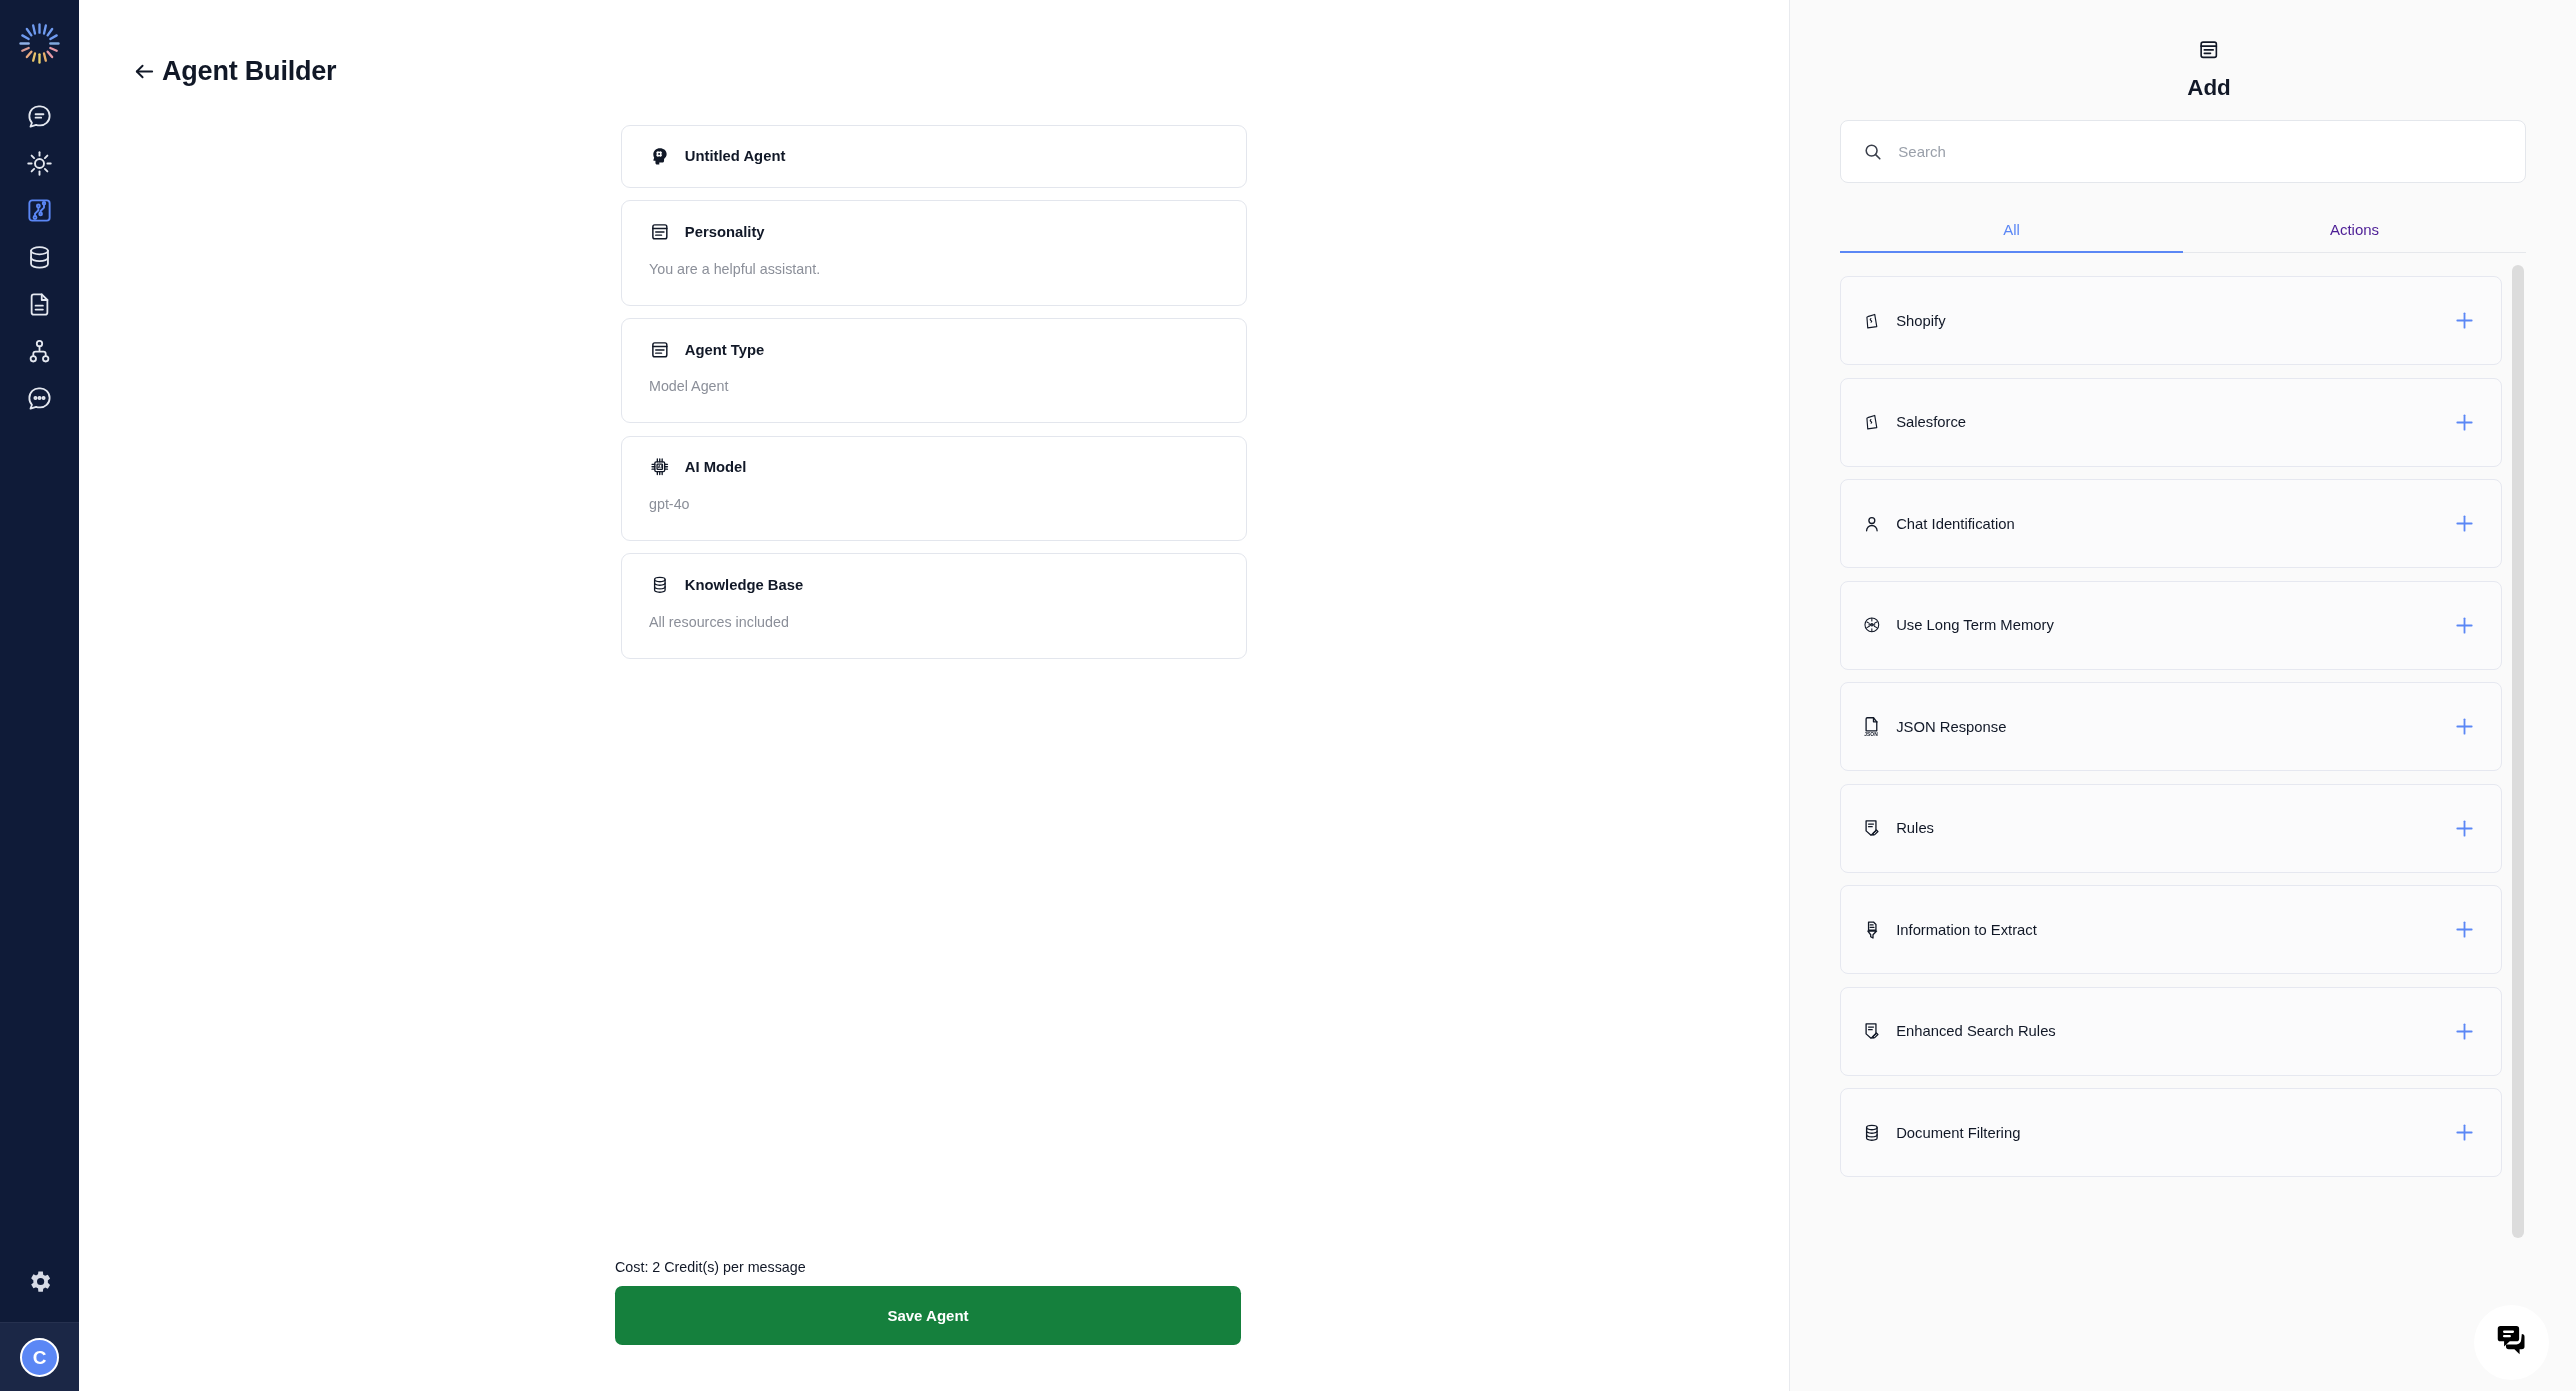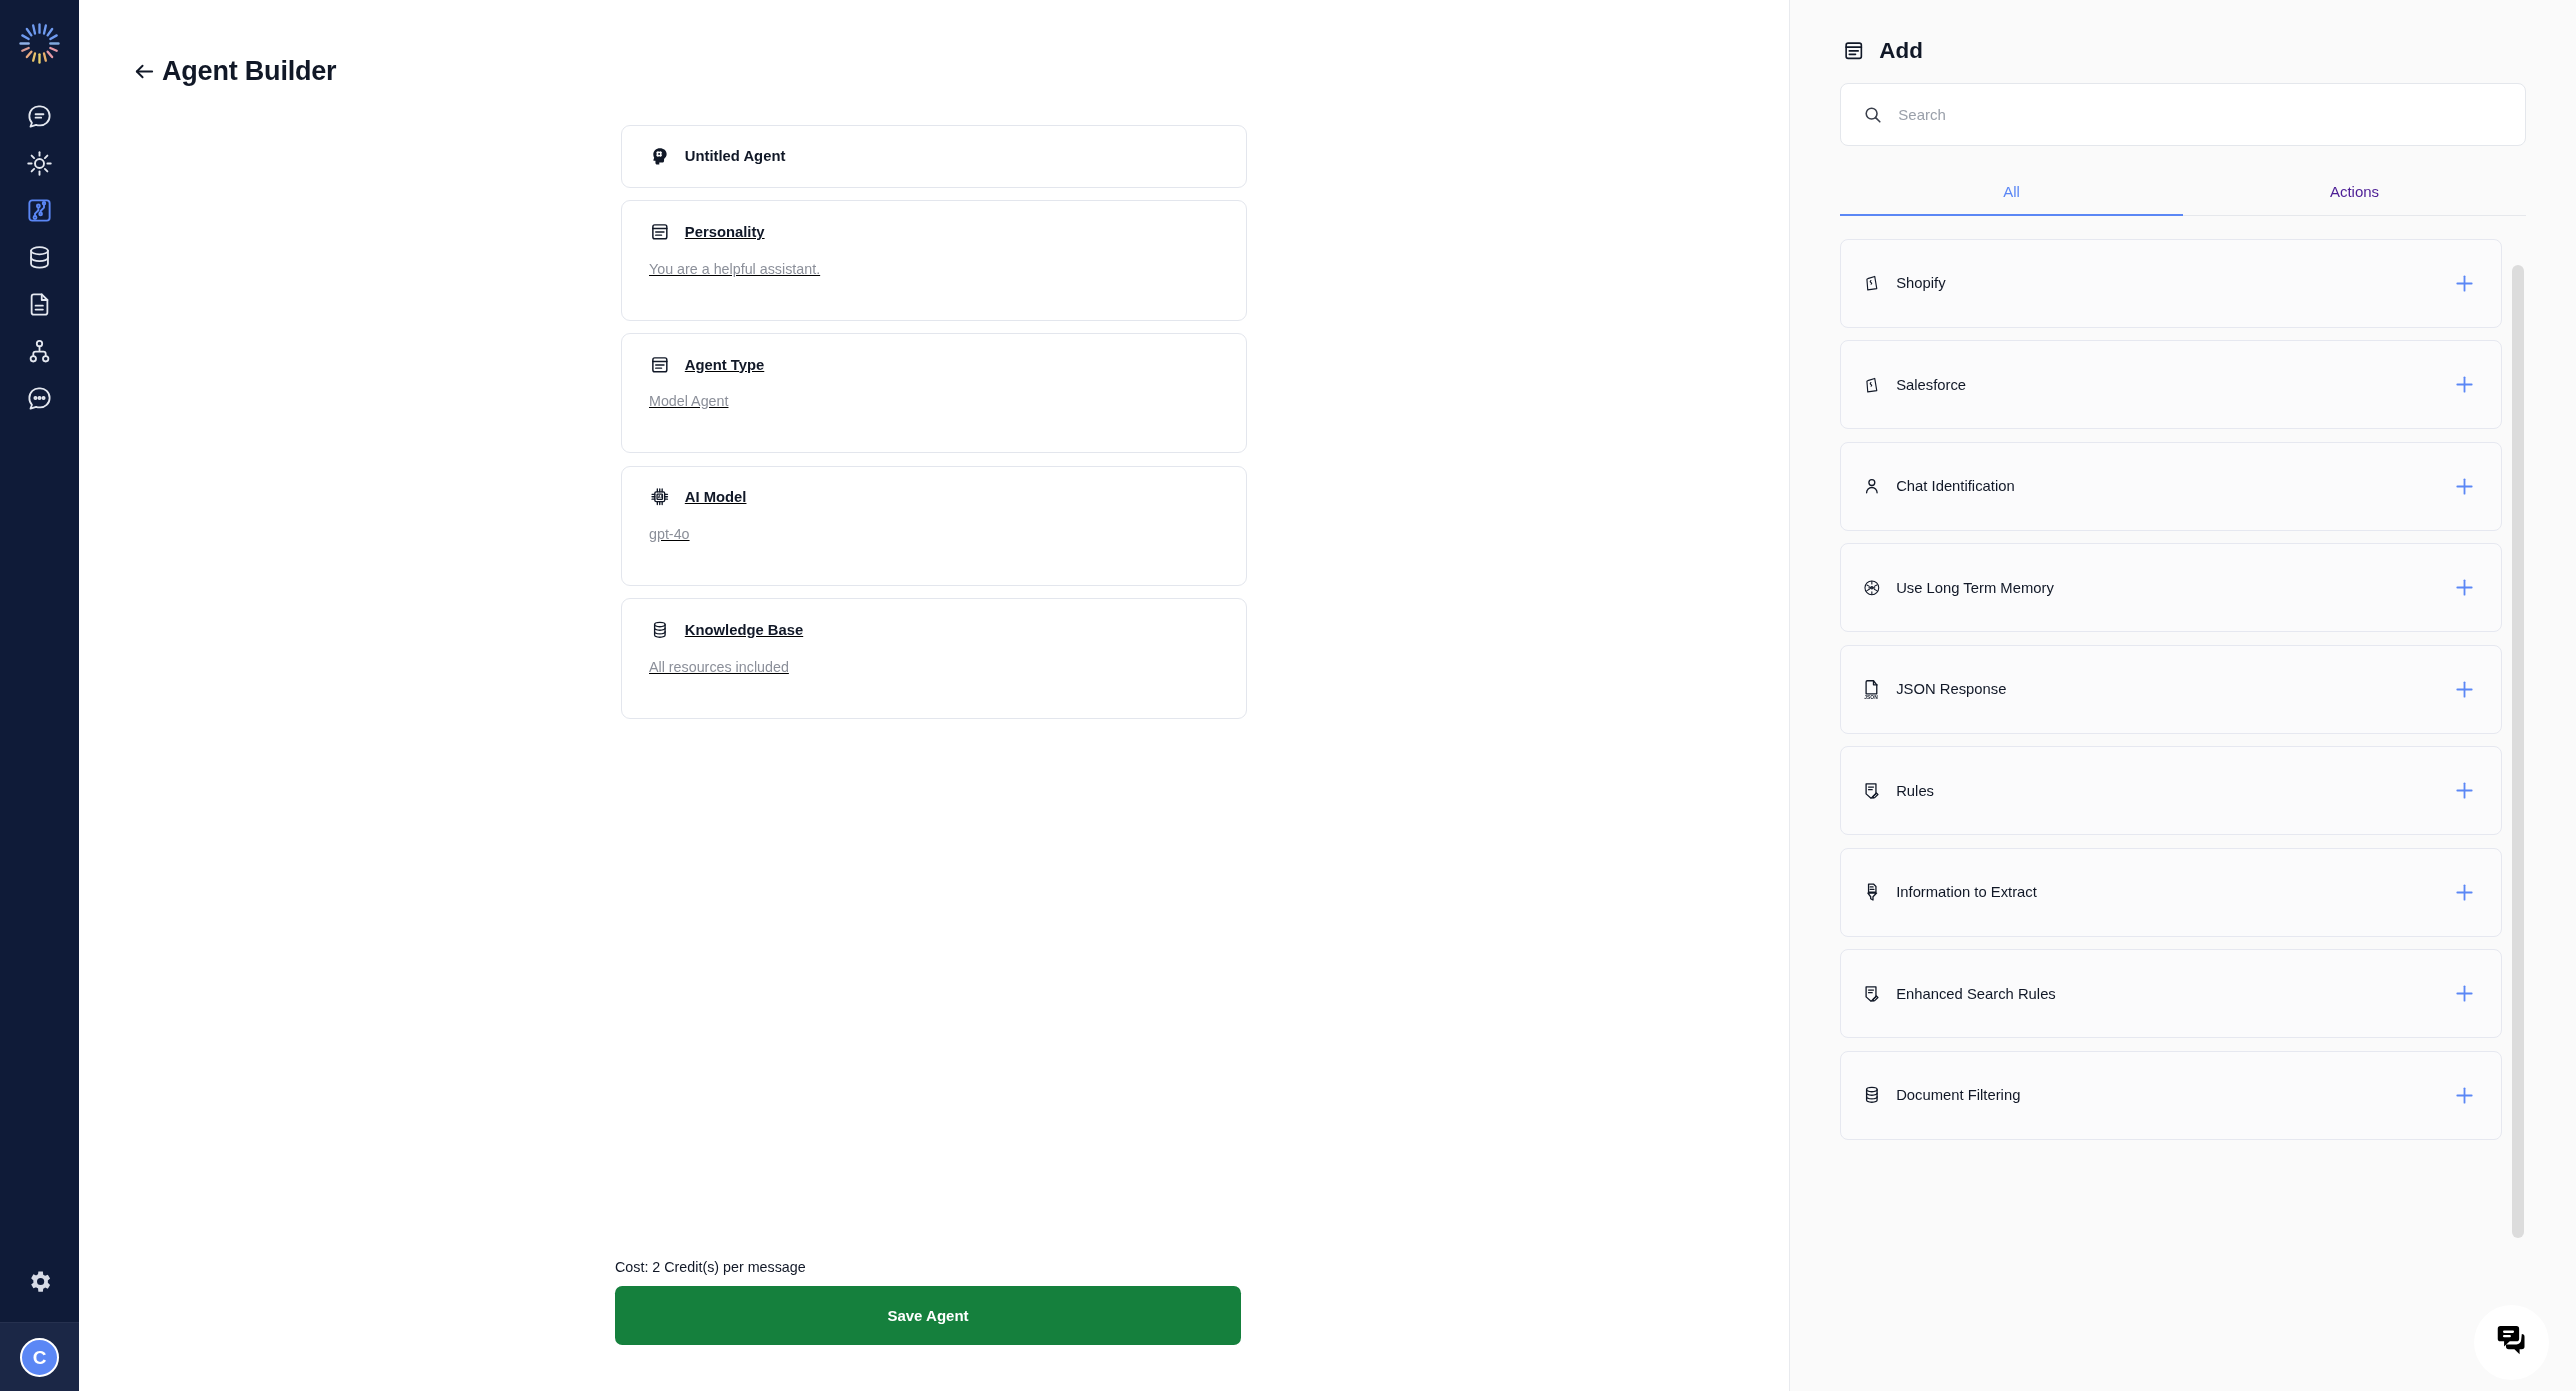--- a/index.html
+++ b/index.html
@@ -55,21 +55,21 @@
 
   .cards-wrap { width: 626px; margin: 0 auto; padding-top: 38px; }
   .card {
     border: 0.9px solid #e3e6ed;
     border-radius: 9px;
     background: #ffffff;
     padding: 19.7px 27px;
     margin-bottom: 12.5px;
     cursor: pointer;
   }
-  .card.tall { padding-bottom: 43px; text-decoration: underline; }
+  .card.tall { padding-bottom: 28px; }
   .card-head { display:flex; align-items:center; gap: 14.3px; }
   .card-head .ico { width: 21.5px; height: 21.5px; display:flex; align-items:center; justify-content:center; color:#111827; flex:0 0 21.5px; }
   .card-title { font-size: 14.8px; font-weight: 700; color: #111827; }
   .card-value { margin-top: 18px; font-size: 14.3px; color: #8b8f99; font-weight: 400; }
 
   .footer-zone { position: absolute; left: 0; right: 12px; bottom: 47px; }
   .cost-line { width: 626px; margin: 0 auto 10.7px auto; font-size: 14.3px; color: #111827; }
   .save-btn {
     width: 626px; margin: 0 auto; display: block;
     height: 59px; border: none; border-radius: 7.2px;
@@ -77,21 +77,21 @@
     font-size: 15px; font-weight: 600; cursor: pointer;
     font-family: "Liberation Sans", sans-serif;
   }
 
   
   .panel {
     width: 787px; flex: 0 0 787px; height: 1392px;
     background: #fafafa; border-left: 0.9px solid #e8eaee;
     position: relative; overflow: hidden;
   }
-  .panel-header { display:flex; align-items:center; gap: 14.3px; padding: 38px 0 0 52px; }
+  .panel-header { display:flex; align-items:center; gap: 14.3px; padding: 38px 0 0 52px; flex-direction: column; }
   .panel-header .ico { width: 23px; height: 23px; display:flex; align-items:center; justify-content:center; color:#111827; }
   .panel-title { font-size: 22.4px; font-weight: 700; color: #111827; }
 
   .search-box {
     margin: 19px 50px 0 50px;
     height: 63px; border: 0.9px solid #e4e7ec; border-radius: 8px;
     background: #ffffff; display:flex; align-items:center; gap: 14.3px;
     padding: 0 21.5px; cursor: text;
   }
   .search-box .ico { width:21.5px; height:21.5px; color:#3a3f4b; display:flex; align-items:center; justify-content:center; flex:0 0 21.5px;}

